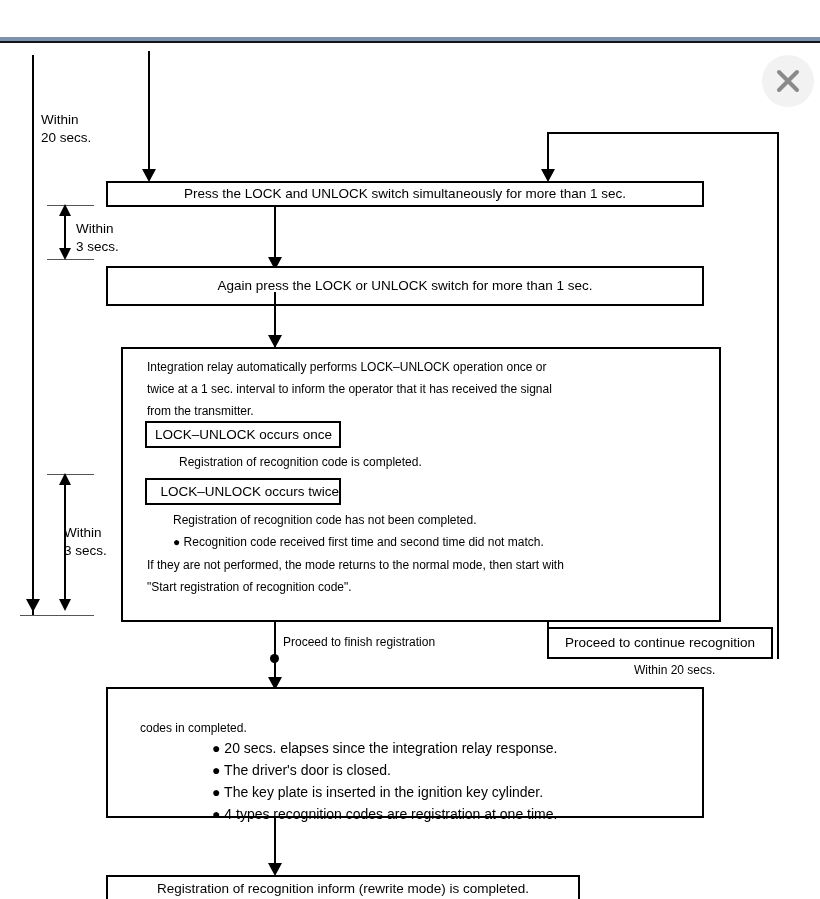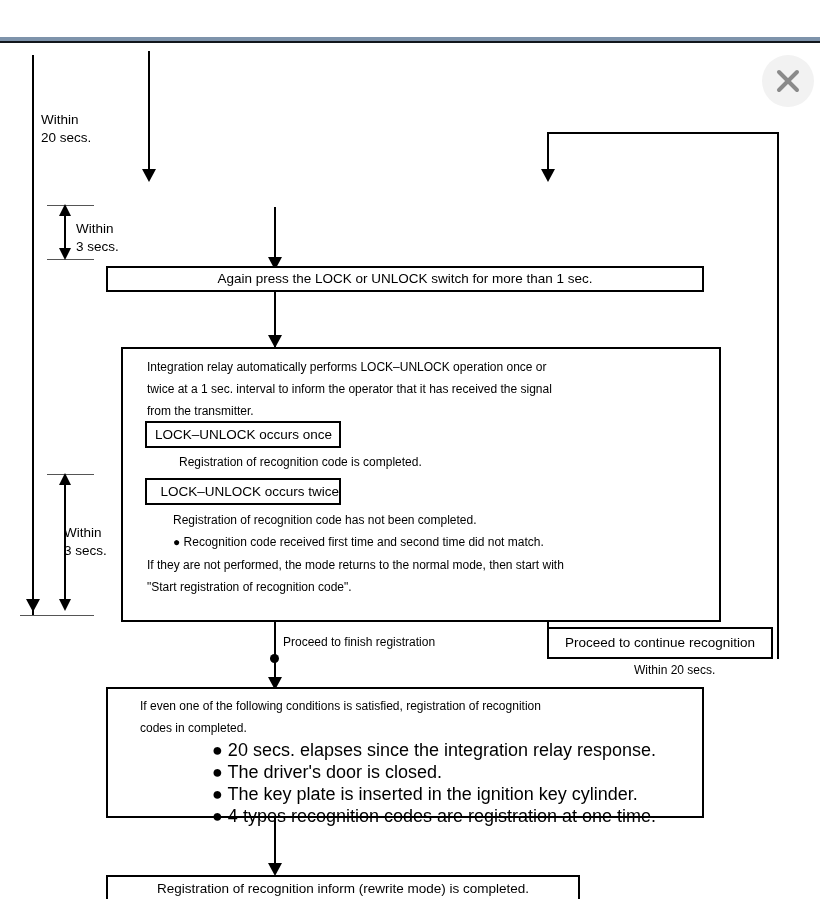--- a/index.html
+++ b/index.html
@@ -99,21 +99,21 @@
     white-space:pre;
   }
   .free{
     position:absolute;
     font-size:12px;
     color:#000;
     line-height:1.52;
     white-space:nowrap;
   }
   .bullet-line{
-    position:absolute;font-size:18px;color:#000;white-space:nowrap;
+    position:absolute;font-size:14px;color:#000;white-space:nowrap;
   }
 </style>
 </head>
 <body>
 
 <div id="page" data-name="screenshot-page">
 
   <div class="topbar" data-name="window-top-bar"></div>
 
   <div class="close-btn" data-name="close-icon">
@@ -159,25 +159,28 @@
     </style>
 
     <div class="ln vline" style="left:148px;top:14px;height:122px;" data-name="entry-line"></div>
     <div class="arrow-down" style="left:142px;top:132px;" data-name="entry-arrowhead"></div>
 
     <div class="ln hline" style="left:547px;top:95px;width:232px;" data-name="loop-top-line"></div>
     <div class="ln vline" style="left:777px;top:95px;height:527px;" data-name="loop-right-line"></div>
     <div class="ln vline" style="left:547px;top:95px;height:41px;" data-name="loop-down-into-step1"></div>
     <div class="arrow-down" style="left:541px;top:132px;" data-name="loop-arrowhead"></div>
 
+    <div class="box center" style="left:106px;top:144px;width:598px;height:26px;" data-name="step-press-lock-unlock">
+      <span data-name="step-press-lock-unlock-label">Press the LOCK and UNLOCK switch simultaneously for more than 1 sec.</span>
+    </div>
 
     <div class="ln vline" style="left:274px;top:170px;height:54px;" data-name="connector-step1-step2"></div>
     <div class="arrow-down" style="left:268px;top:220px;" data-name="connector-step1-step2-arrow"></div>
 
-    <div class="box center" style="left:106px;top:229px;width:598px;height:26px;" data-name="step-again-press">
+    <div class="box center" style="left:106px;top:229px;width:598px;height:40px;" data-name="step-again-press">
       <span data-name="step-again-press-label">Again press the LOCK or UNLOCK switch for more than 1 sec.</span>
     </div>
 
     <div class="ln vline" style="left:274px;top:255px;height:56px;" data-name="connector-step2-relay"></div>
     <div class="arrow-down" style="left:268px;top:298px;" data-name="connector-step2-relay-arrow"></div>
 
     <div class="box" style="left:121px;top:310px;width:600px;height:275px;" data-name="relay-detail-box">
 
       <div class="free" style="left:24px;top:9px;" data-name="relay-para-line1">Integration relay automatically performs LOCK–UNLOCK operation once or</div>
       <div class="free" style="left:24px;top:31px;" data-name="relay-para-line2">twice at a 1 sec. interval to inform the operator that it has received the signal</div>
@@ -207,21 +210,20 @@
     <div class="free" style="left:283px;top:596px;" data-name="branch-finish-label">Proceed to finish registration</div>
 
     <div class="ln vline" style="left:547px;top:585px;height:12px;" data-name="branch-continue-line"></div>
 
     <div class="box center" style="left:547px;top:590px;width:226px;height:32px;" data-name="branch-continue-box">
       <span data-name="branch-continue-label">Proceed to continue recognition</span>
     </div>
     <div class="free" style="left:634px;top:624px;" data-name="branch-continue-note">Within 20 secs.</div>
 
     <div class="box" style="left:106px;top:650px;width:598px;height:131px;" data-name="conditions-box">
-      <div class="free" style="left:32px;top:8px;" data-name="conditions-line1">If even one of the following conditions is satisfied, registration of recognition</div>
       <div class="free" style="left:32px;top:30px;" data-name="conditions-line2">codes in completed.</div>
       <div class="bullet-line" style="left:104px;top:52px;" data-name="condition-item-1">● 20 secs. elapses since the integration relay response.</div>
       <div class="bullet-line" style="left:104px;top:74px;" data-name="condition-item-2">● The driver's door is closed.</div>
       <div class="bullet-line" style="left:104px;top:96px;" data-name="condition-item-3">● The key plate is inserted in the ignition key cylinder.</div>
       <div class="bullet-line" style="left:104px;top:118px;" data-name="condition-item-4">● 4 types recognition codes are registration at one time.</div>
     </div>
 
     <div class="ln vline" style="left:274px;top:781px;height:56px;" data-name="connector-conditions-final"></div>
     <div class="arrow-down" style="left:268px;top:826px;" data-name="connector-conditions-final-arrow"></div>
 

